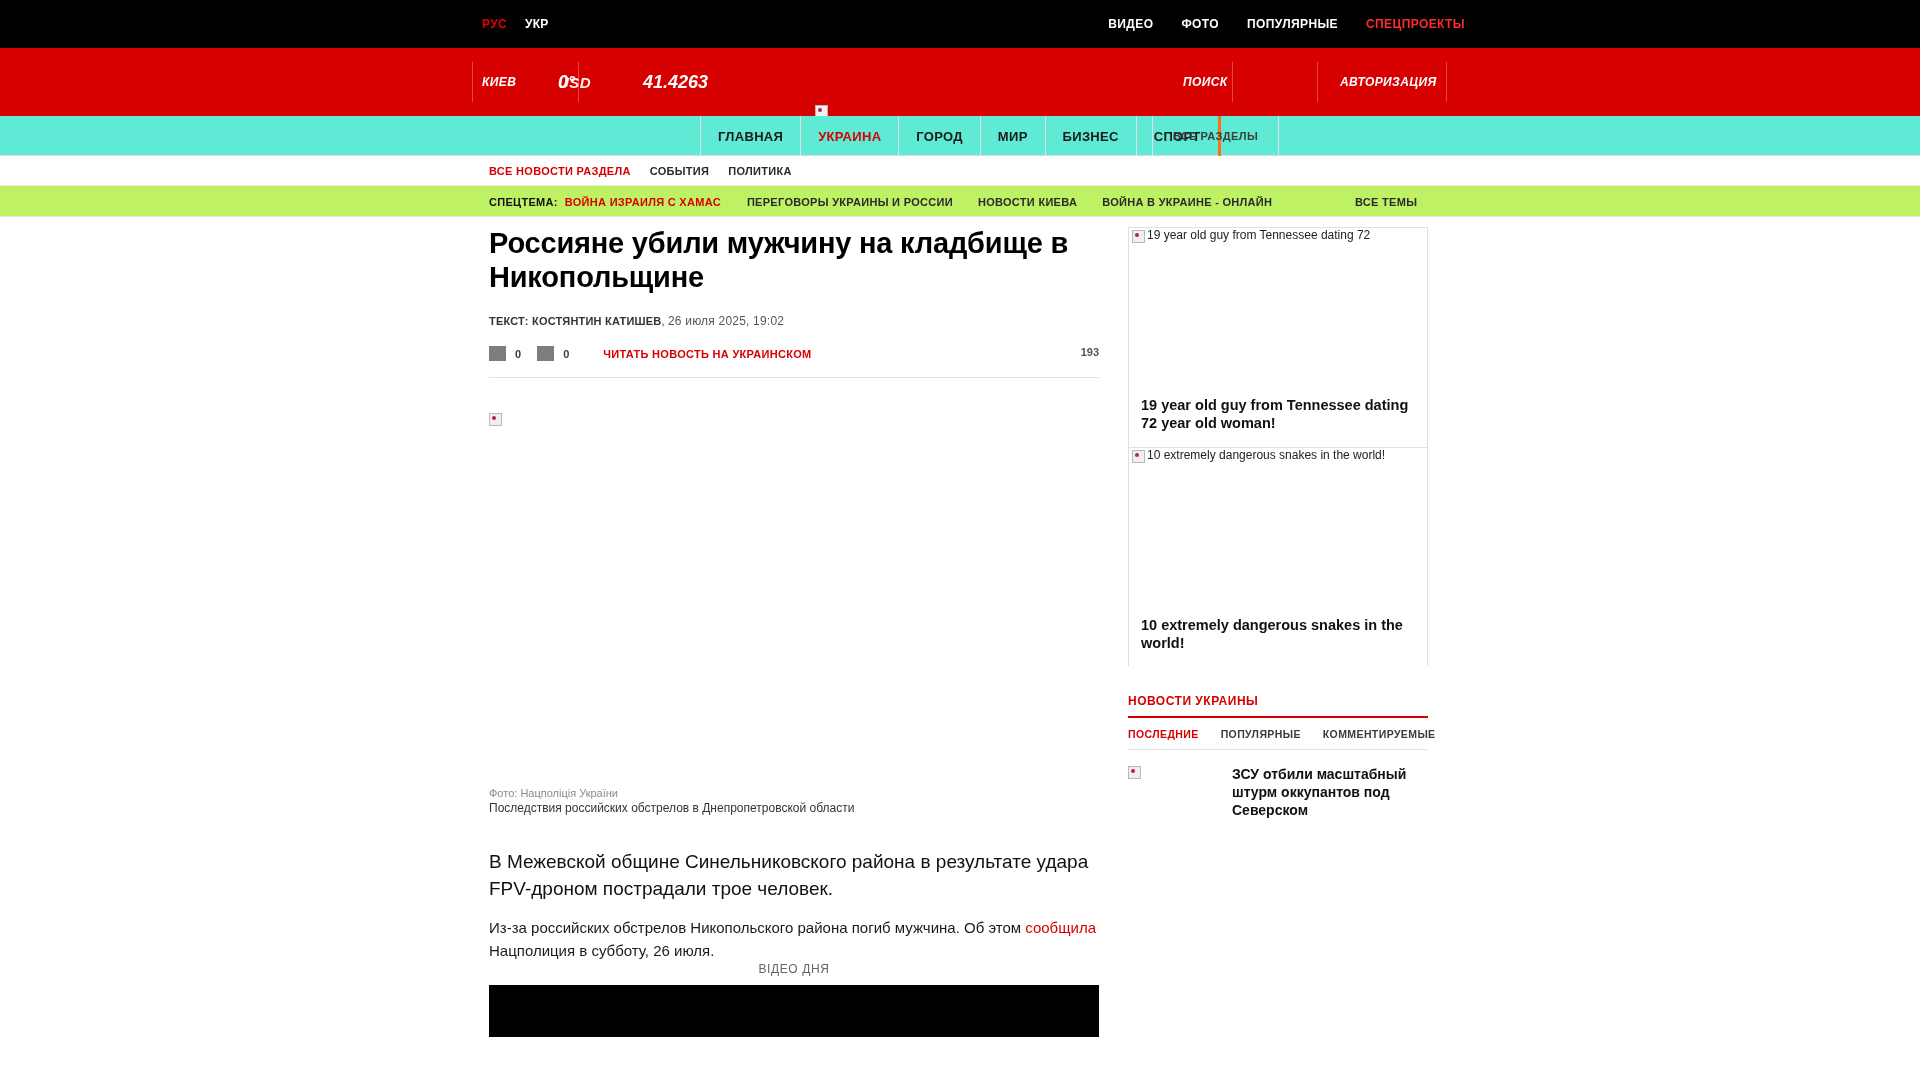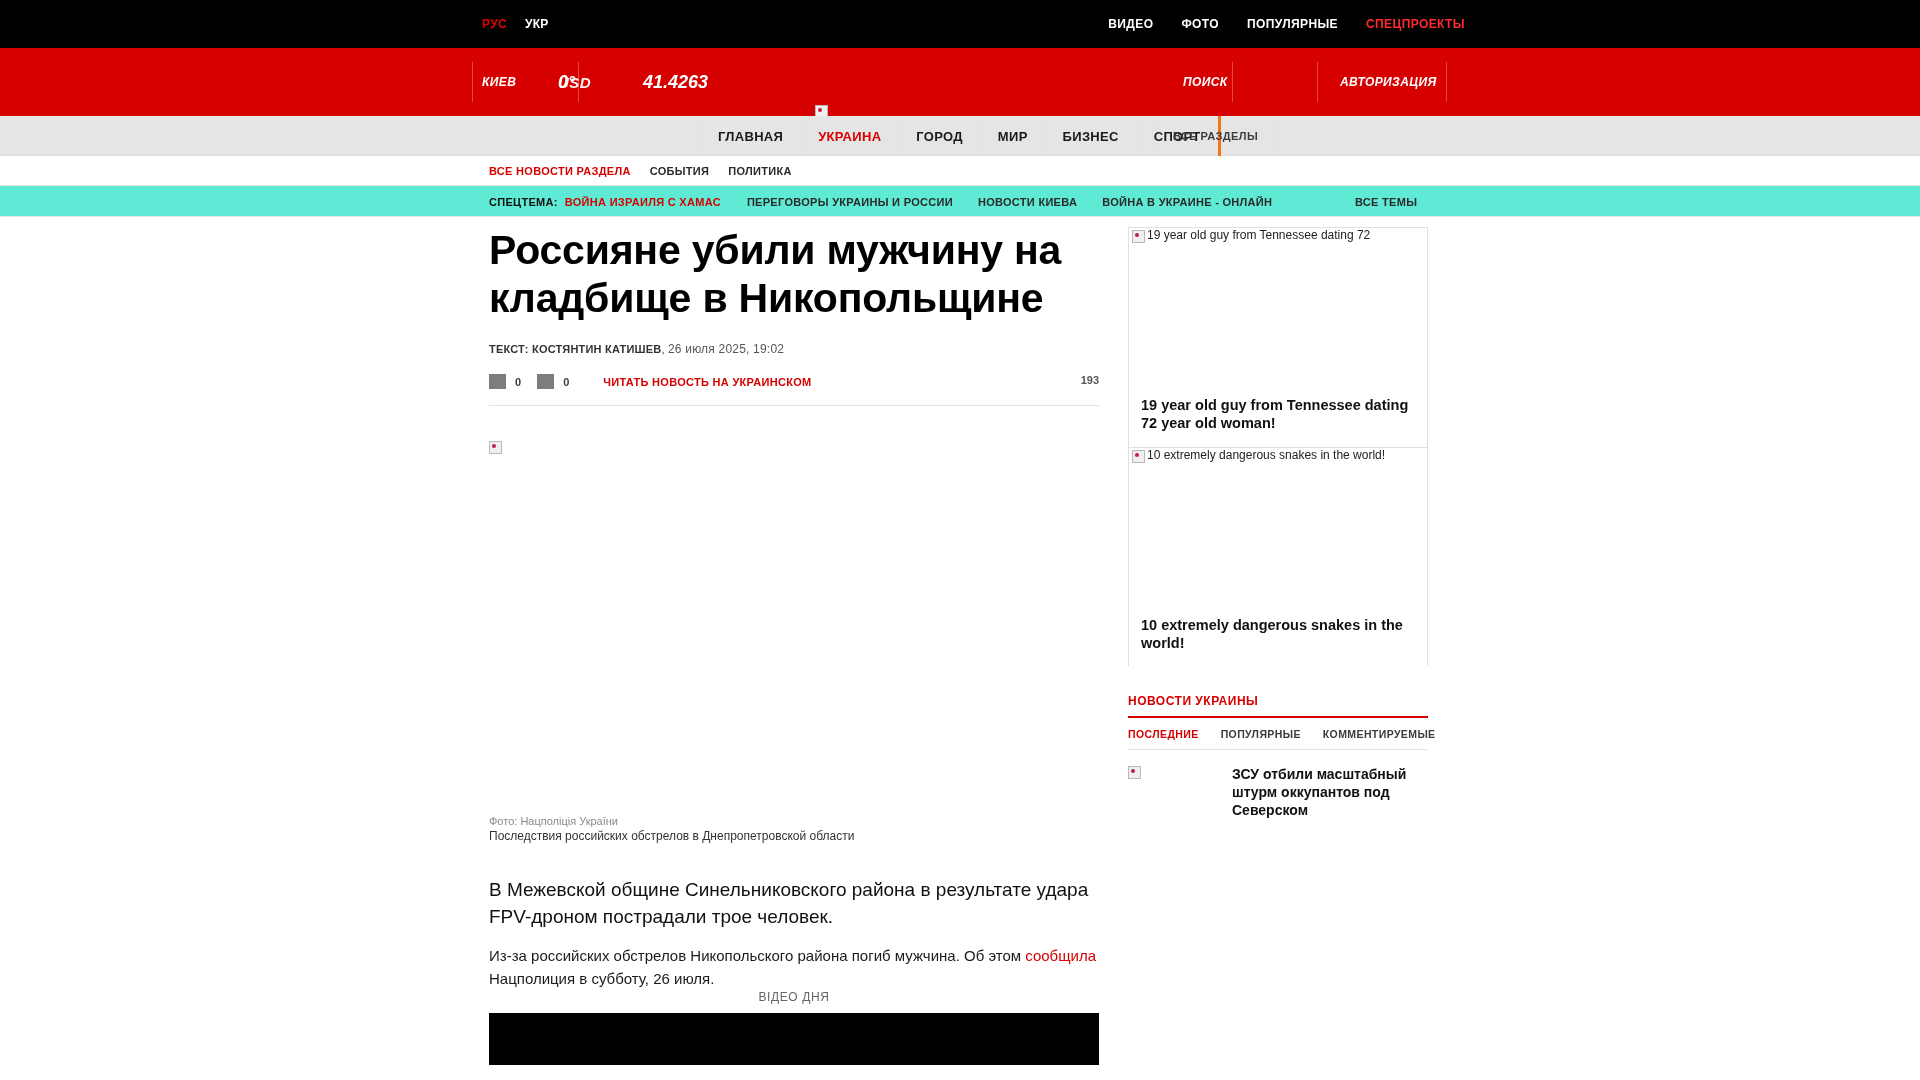--- a/index.html
+++ b/index.html
@@ -56,21 +56,21 @@
   }
   .redbar .logo .brokenimg:before {
     content: ""; position: absolute; left: 2px; top: 2px; width: 4px; height: 4px;
     border-radius: 50%; background: #b24; 
   }
   .redbar .search { left: 1183px; }
   .redbar .auth { left: 1340px; }
 
   
   .mainnav {
-    height: 40px; background: #e5e5e5; border-bottom: 1px solid #dcdcdc;
+    height: 40px; background: #5eead4; border-bottom: 1px solid #dcdcdc;
     position: relative;
   }
   .mainnav .items {
     position: absolute; left: 700px; top: 0; height: 40px;
     display: flex; align-items: center;
   }
   .mainnav .item {
     height: 40px; display: flex; align-items: center; padding: 0 17px;
     font-size: 13px; font-weight: bold; color: #1a1a1a; letter-spacing: .3px;
     border-left: 1px solid #e2e2e2;
@@ -92,42 +92,42 @@
   .subnav .inner {
     position: absolute; left: 489px; top: 0; height: 30px;
     display: flex; align-items: center; gap: 19px;
     font-size: 11px; letter-spacing: .3px;
   }
   .subnav .red { color: #d70000; font-weight: bold; }
   .subnav .dark { color: #2a2a2a; font-weight: bold; }
 
   
   .topics {
-    height: 31px; background: #5eead4; border-bottom: 1px solid #e6e6e6; position: relative; text-align: right;
+    height: 31px; background: #bef264; border-bottom: 1px solid #e6e6e6; position: relative; text-align: right;
   }
   .topics .inner {
     position: absolute; left: 489px; top: 0; height: 31px; display: flex; align-items: center;
     font-size: 11px; letter-spacing: .3px;
   }
   .topics .label { color: #111; font-weight: bold; margin-right: 7px; }
   .topics .hot { color: #d70000; font-weight: bold; margin-right: 26px; }
   .topics .t { color: #2a2a2a; font-weight: bold; margin-right: 25px; }
   .topics .all {
     position: absolute; left: 1355px; top: 0; height: 31px; display: flex; align-items: center;
     font-size: 11px; font-weight: bold; color: #2a2a2a; letter-spacing: .3px;
   }
 
   
   .content { position: relative; }
   .col-main { position: absolute; left: 489px; top: 10px; width: 610px; }
   .col-side { position: absolute; left: 1128px; top: 10px; width: 300px; }
 
   h1.headline {
     margin: 0; padding: 0;
-    font-size: 41px; line-height: 1.16; font-weight: bold; color: #000;
+    font-size: 29px; line-height: 1.16; font-weight: bold; color: #000;
     letter-spacing: -.2px;
   }
   .byline {
     margin-top: 20px; font-size: 11px; color: #333; letter-spacing: .2px;
   }
   .byline .lbl { font-weight: bold; text-transform: uppercase; }
   .byline .author { font-weight: bold; text-transform: uppercase; }
   .byline .date { color: #555; font-size: 12px; }
 
   .actionsrow {

